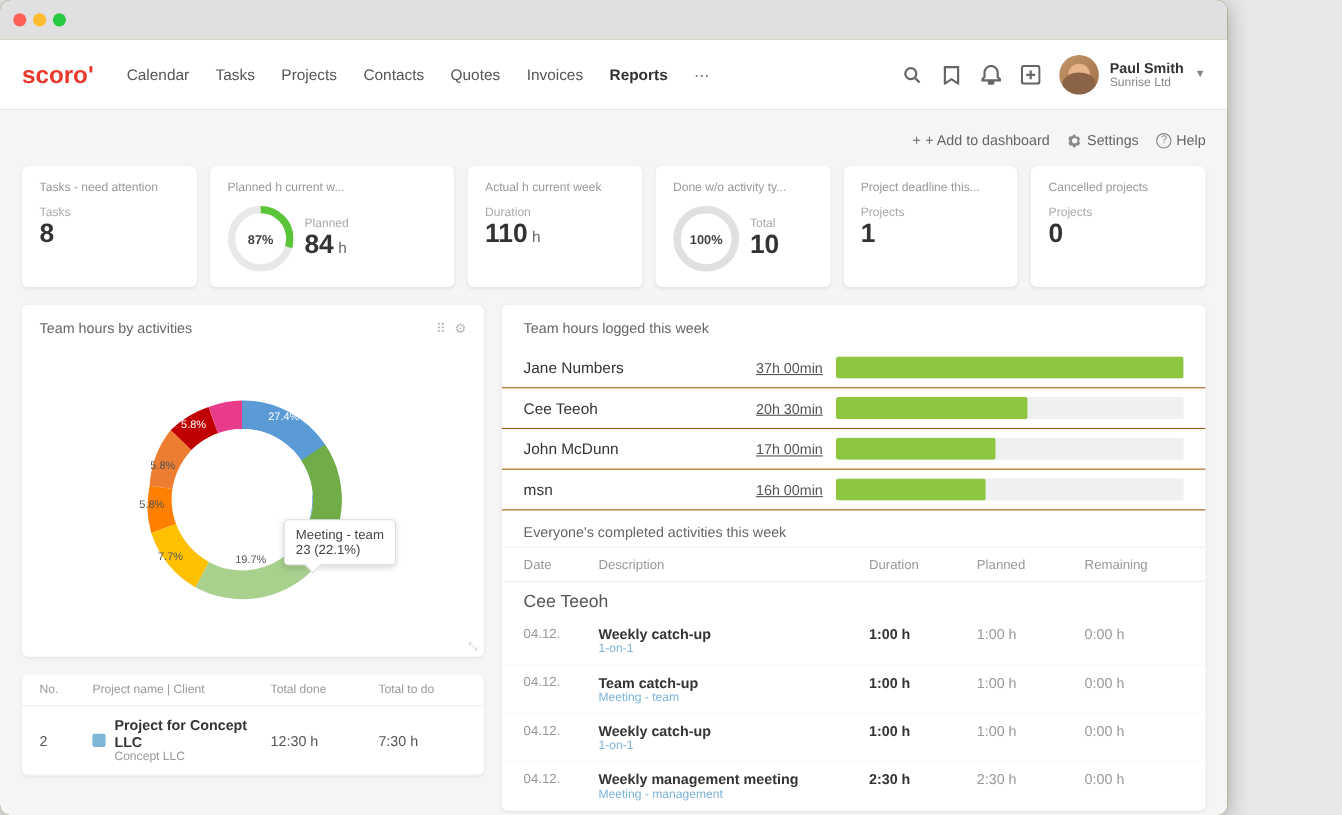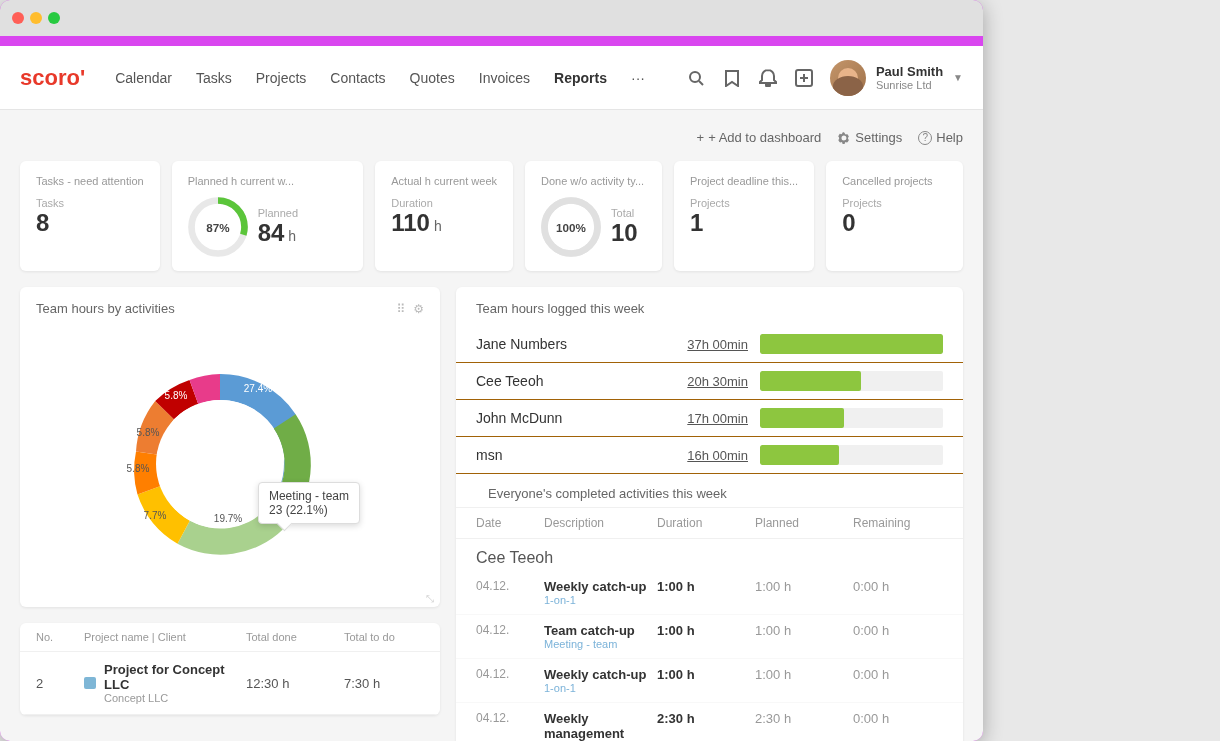--- a/index.html
+++ b/index.html
@@ -1,19 +1,19 @@
 <!DOCTYPE html>
 <html><head>
   <meta charset="utf-8">
   <style>
     * { box-sizing: border-box; margin: 0; padding: 0; }
     body { font-family: -apple-system, BlinkMacSystemFont, 'Segoe UI', sans-serif; background: #e8e8e8; font-size: 13px; color: #333; }
 
     
-    .window { background: #d946ef; border-radius: 10px; width: 983px; height: 741px; overflow: hidden; box-shadow: 0 4px 20px rgba(0,0,0,0.3); display: flex; flex-direction: column; gap: 10px; }
+    .window { background: #4d7c0f; border-radius: 10px; width: 1116px; height: 741px; overflow: hidden; box-shadow: 0 4px 20px rgba(0,0,0,0.3); display: flex; flex-direction: column; }
     .title-bar { background: #e0e0e0; height: 36px; display: flex; align-items: center; padding: 0 12px; flex-shrink: 0; }
     .traffic-lights { display: flex; gap: 6px; }
     .tl { width: 12px; height: 12px; border-radius: 50%; }
     .tl-red { background: #ff5f57; }
     .tl-yellow { background: #ffbd2e; }
     .tl-green { background: #28ca41; }
 
     
     .app { background: #f5f5f5; flex: 1; display: flex; flex-direction: column; overflow: hidden; }
 
@@ -96,21 +96,21 @@
     .hours-panel-title { font-size: 13px; color: #666; padding: 14px 20px 10px 20px; }
     .hours-row { display: grid; grid-template-columns: 180px 80px 1fr; gap: 12px; align-items: center; padding: 8px 20px; border-bottom: 1px solid #a16207; }
     .hours-name { font-size: 14px; color: #333; font-weight: 500; }
     .hours-time { font-size: 13px; color: #555; text-align: right; text-decoration: underline; }
     .hours-bar-bg { height: 20px; background: #f0f0f0; border-radius: 2px; overflow: hidden; }
     .hours-bar { height: 100%; background: #8dc63f; border-radius: 2px; }
 
     
     .activities-panel { border-top: none; }
     .activities-header-row { display: flex; align-items: center; padding: 12px 20px 6px 20px; }
-    .activities-title { font-size: 13px; color: #666; margin-left: 12px; }
+    .activities-title { font-size: 13px; color: #666; }
     .activities-table-header { display: grid; grid-template-columns: 60px 1fr 90px 90px 90px; gap: 8px; padding: 8px 20px; border-bottom: 1px solid #f0f0f0; border-top: 1px solid #f0f0f0; }
     .ath { font-size: 12px; color: #999; font-weight: 500; }
     .person-section-header { padding: 10px 20px 4px 20px; font-size: 16px; color: #555; font-weight: 400; }
     .activity-row { display: grid; grid-template-columns: 60px 1fr 90px 90px 90px; gap: 8px; padding: 8px 20px; border-bottom: 1px solid #f8f8f8; align-items: start; }
     .act-date { font-size: 12px; color: #999; }
     .act-desc { }
     .act-desc-main { font-size: 13px; font-weight: 600; color: #333; }
     .act-desc-sub { font-size: 11px; color: #7cb3d9; }
     .act-duration { font-size: 13px; font-weight: 600; color: #333; }
     .act-planned { font-size: 13px; color: #999; }

